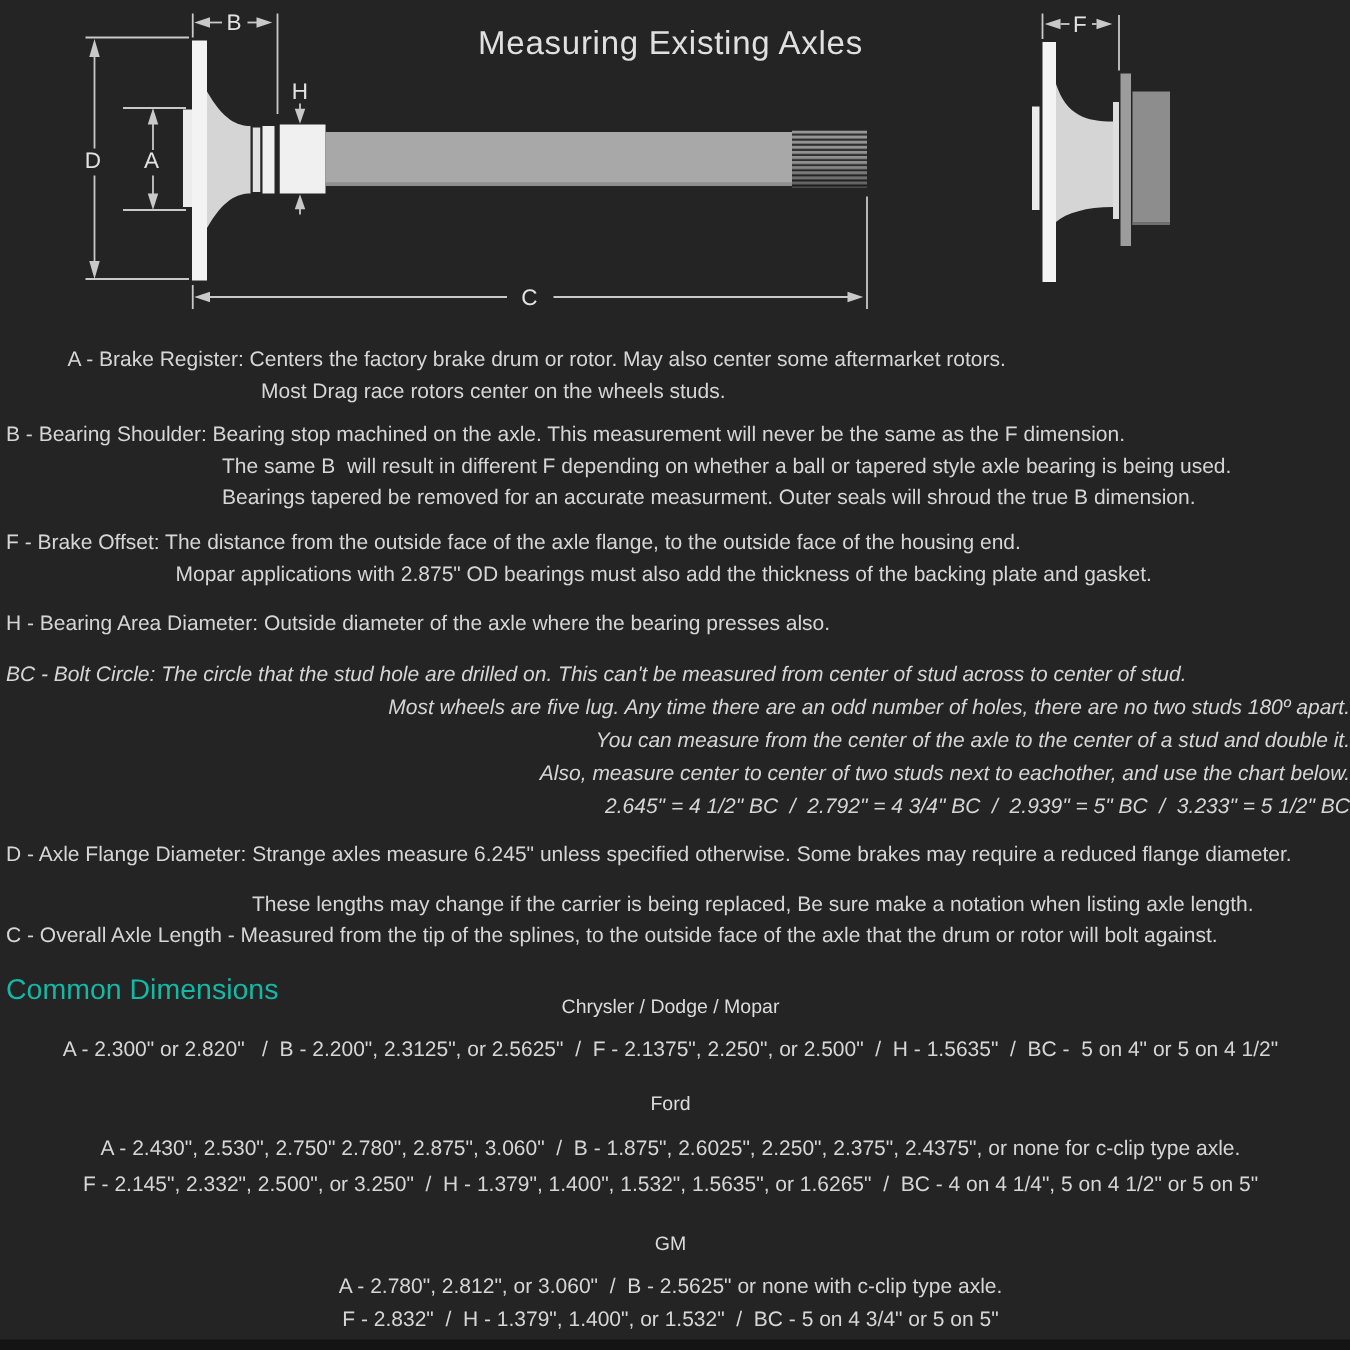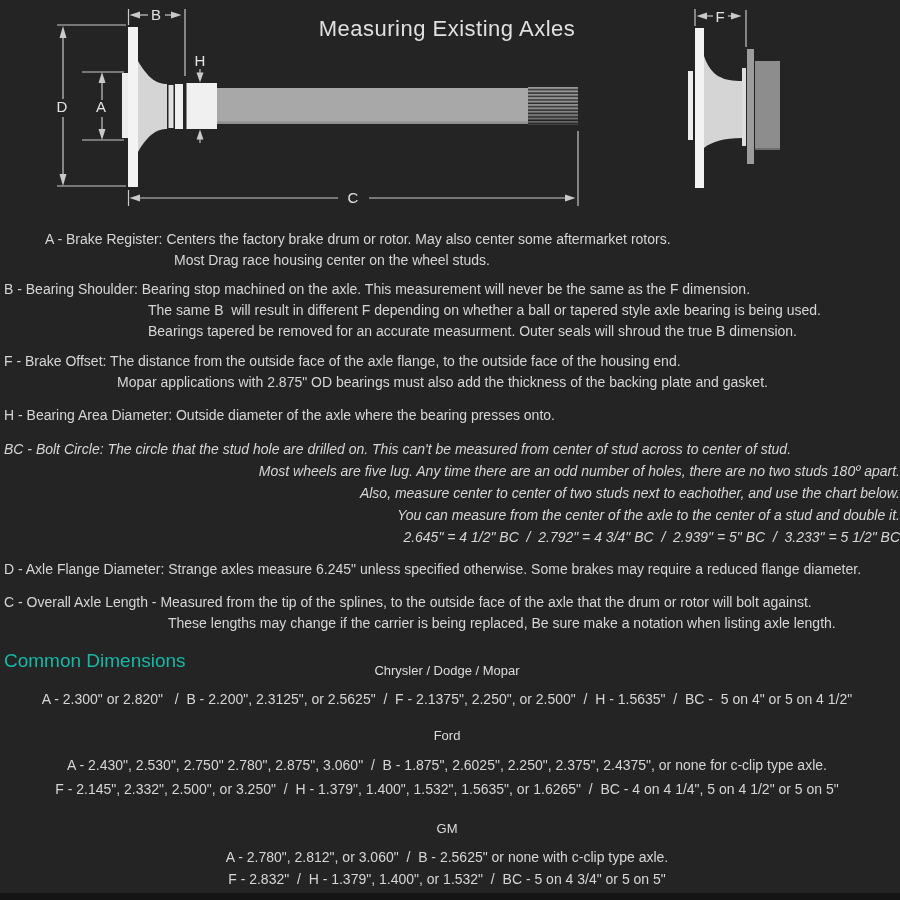--- a/index.html
+++ b/index.html
@@ -144,47 +144,47 @@
       <path d="M67,16 H73"></path>
       <path d="M88,16 H91"></path>
       <polygon points="56.5,16 67,12.5 67,19.5" fill="#c9c9c9" stroke="none"></polygon>
       <polygon points="101.5,16 91,12.5 91,19.5" fill="#c9c9c9" stroke="none"></polygon>
     </g>
     <text x="80" y="21.5" text-anchor="middle">F</text>
   </svg>
 
   <div class="sec sec-a">
     <div class="ln">A - Brake Register: Centers the factory brake drum or rotor. May also center some aftermarket rotors.</div>
-    <div class="ln ind-a">Most Drag race housing center on the wheel studs.</div>
+    <div class="ln ind-a">Most Drag race rotors center on the wheels studs.</div>
   </div>
   <div class="sec sec-b">
     <div class="ln">B - Bearing Shoulder: Bearing stop machined on the axle. This measurement will never be the same as the F dimension.</div>
     <div class="ln ind-b">The same B  will result in different F depending on whether a ball or tapered style axle bearing is being used.</div>
     <div class="ln ind-b">Bearings tapered be removed for an accurate measurment. Outer seals will shroud the true B dimension.</div>
   </div>
   <div class="sec sec-f">
     <div class="ln">F - Brake Offset: The distance from the outside face of the axle flange, to the outside face of the housing end.</div>
     <div class="ln ind-f">Mopar applications with 2.875" OD bearings must also add the thickness of the backing plate and gasket.</div>
   </div>
   <div class="sec sec-h">
-    <div class="ln">H - Bearing Area Diameter: Outside diameter of the axle where the bearing presses onto.</div>
+    <div class="ln">H - Bearing Area Diameter: Outside diameter of the axle where the bearing presses also.</div>
   </div>
   <div class="sec sec-bc">
     <div class="ln">BC - Bolt Circle: The circle that the stud hole are drilled on. This can't be measured from center of stud across to center of stud.</div>
     <div class="ln ind-bc">Most wheels are five lug. Any time there are an odd number of holes, there are no two studs 180º apart.</div>
+    <div class="ln ind-bc">You can measure from the center of the axle to the center of a stud and double it.</div>
     <div class="ln ind-bc">Also, measure center to center of two studs next to eachother, and use the chart below.</div>
-    <div class="ln ind-bc">You can measure from the center of the axle to the center of a stud and double it.</div>
     <div class="ln ind-bc">2.645" = 4 1/2" BC  /  2.792" = 4 3/4" BC  /  2.939" = 5" BC  /  3.233" = 5 1/2" BC</div>
   </div>
   <div class="sec sec-d">
     <div class="ln">D - Axle Flange Diameter: Strange axles measure 6.245" unless specified otherwise. Some brakes may require a reduced flange diameter.</div>
   </div>
   <div class="sec sec-c">
+    <div class="ln ind-c">These lengths may change if the carrier is being replaced, Be sure make a notation when listing axle length.</div>
     <div class="ln">C - Overall Axle Length - Measured from the tip of the splines, to the outside face of the axle that the drum or rotor will bolt against.</div>
-    <div class="ln ind-c">These lengths may change if the carrier is being replaced, Be sure make a notation when listing axle length.</div>
   </div>
 
   <div class="common-heading">Common Dimensions</div>
 
   <div class="brand-name bn-chrysler">Chrysler / Dodge / Mopar</div>
   <div class="brand-line bl-chrysler-0">A - 2.300" or 2.820"   /  B - 2.200", 2.3125", or 2.5625"  /  F - 2.1375", 2.250", or 2.500"  /  H - 1.5635"  /  BC -  5 on 4" or 5 on 4 1/2"</div>
 
   <div class="brand-name bn-ford">Ford</div>
   <div class="brand-line bl-ford-0">A - 2.430", 2.530", 2.750" 2.780", 2.875", 3.060"  /  B - 1.875", 2.6025", 2.250", 2.375", 2.4375", or none for c-clip type axle.</div>
   <div class="brand-line bl-ford-1">F - 2.145", 2.332", 2.500", or 3.250"  /  H - 1.379", 1.400", 1.532", 1.5635", or 1.6265"  /  BC - 4 on 4 1/4", 5 on 4 1/2" or 5 on 5"</div>

